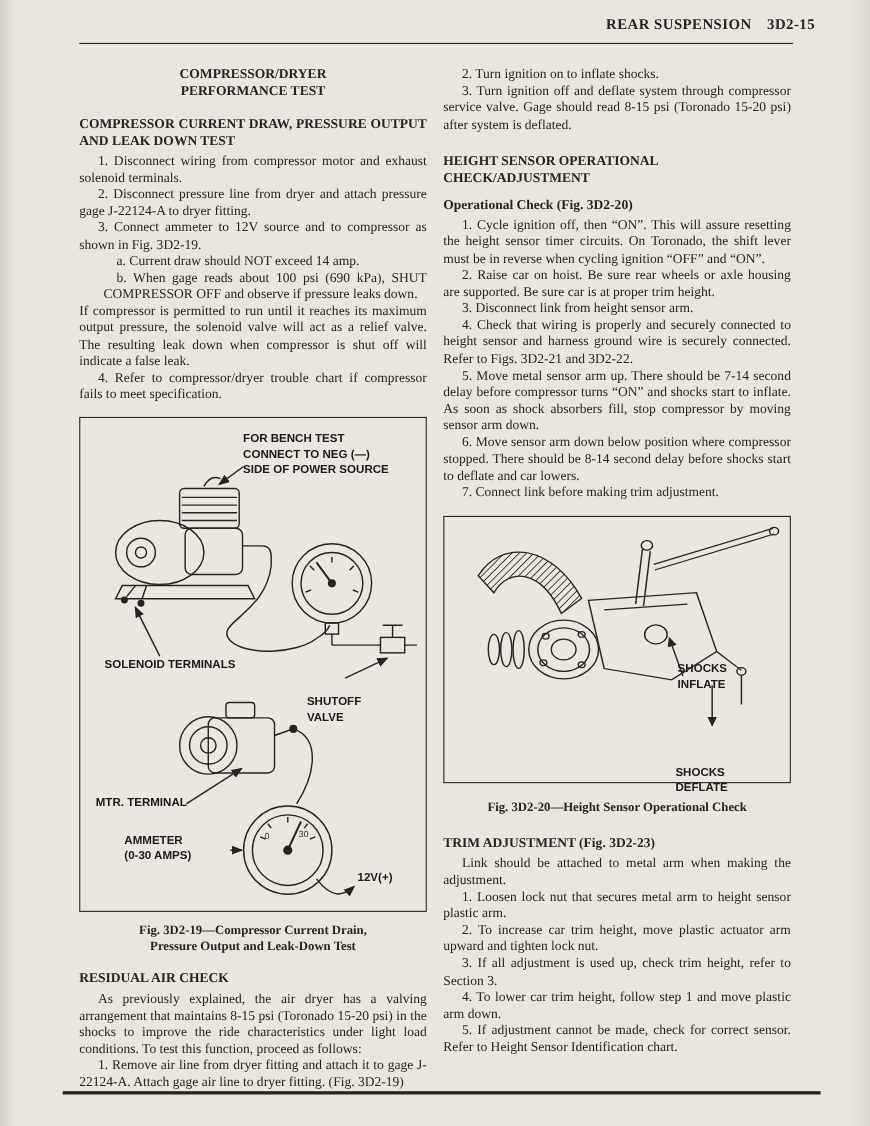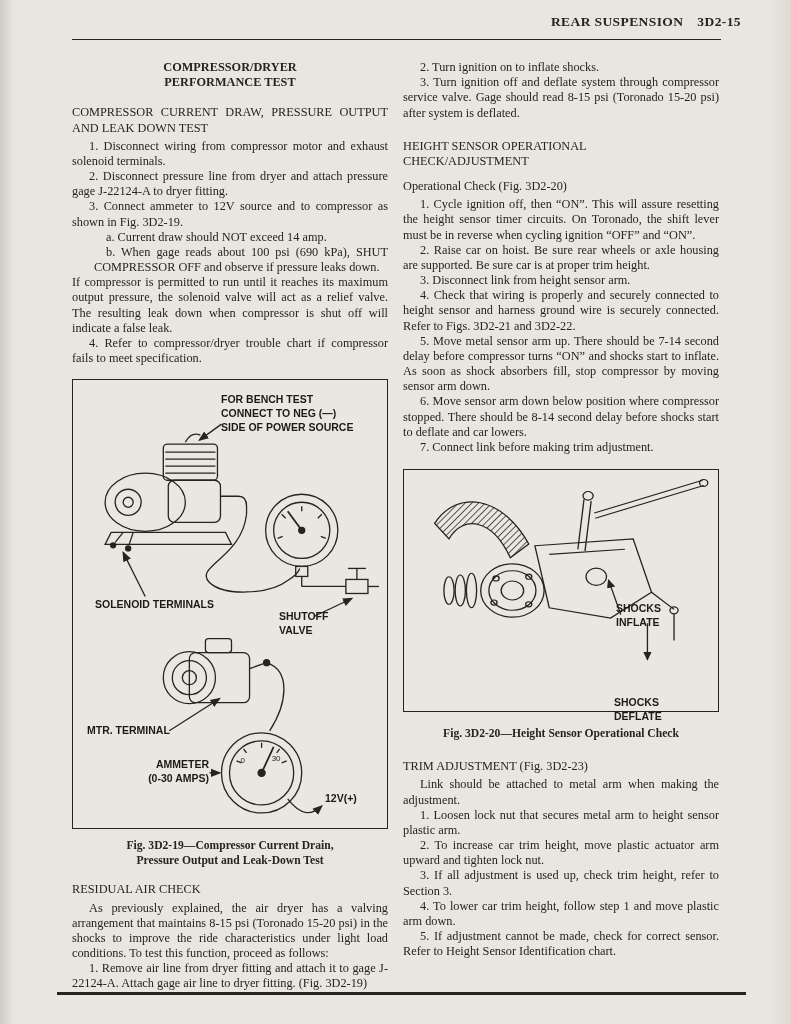--- a/index.html
+++ b/index.html
@@ -13,21 +13,21 @@
   .page { position:absolute; inset:0; padding:14px 50px 0 72px; }
   .hdr { text-align:right; font-weight:bold; font-size:13.5px; letter-spacing:.4px; }
   .hdr .pg { margin-left:14px; }
   .hdr-rule { border:none; border-top:1.6px solid #26241f; margin-top:9px; margin-right:20px; }
   .cols { display:flex; gap:15px; margin-top:20px; }
   .col { width:316px; font-size:12.3px; line-height:1.235; text-align:justify; }
   p.body { margin:0; }
   .ind { text-indent:17px; }
   .ind2 { padding-left:22px; text-indent:12px; }
   .center-title { text-align:center; font-weight:bold; white-space:pre-line; margin-bottom:15px; }
-  .sec-h { font-weight:normal; margin-bottom:3px; }
+  .sec-h { font-weight:bold; margin-bottom:3px; }
   .sec-h.pre { white-space:pre-line; }
   .figure-box { position:relative; border:1.7px solid #26241f; background:#eae7e0; margin-top:13px; }
   .fig19 { height:450px; }
   .fig20 { height:243px; }
   .figure-box svg { position:absolute; inset:0; width:100%; height:100%; }
   .fig-label {
     position:absolute; font-family:"Liberation Sans", sans-serif; font-weight:bold;
     font-size:10.5px; line-height:1.3; white-space:pre-line; color:#1b1a16; text-align:left;
   }
   .caption { text-align:center; font-weight:bold; font-size:11.6px; margin-top:9px; white-space:pre-line; line-height:1.3; } .mt10 { margin-top:10px; } .mt14 { margin-top:14px; } .mt18 { margin-top:18px; }
@@ -124,24 +124,24 @@
           </g>
           <g font-family="Liberation Sans, sans-serif" font-size="8" fill="#26241f" stroke="none">
             <text x="167" y="382">0</text>
             <text x="198" y="380">30</text>
           </g>
         </svg>
         <div class="fig-label" style="left:148px; top:13px;">FOR BENCH TEST
 CONNECT TO NEG (—)
 SIDE OF POWER SOURCE</div>
         <div class="fig-label" style="left:22px; top:218px;">SOLENOID TERMINALS</div>
-        <div class="fig-label" style="left:206px; top:230px;">SHUTOFF
+        <div class="fig-label" style="left:206px; top:252px;">SHUTOFF
 VALVE</div>
         <div class="fig-label" style="left:14px; top:344px;">MTR. TERMINAL</div>
-        <div class="fig-label" style="left:40px; top:378px; width:96px; text-align:right;">AMMETER
+        <div class="fig-label" style="left:40px; top:378px; width:96px; text-align:left;">AMMETER
 (0-30 AMPS)</div>
         <div class="fig-label" style="left:252px; top:412px;">12V(+)</div>
       </div>
       <div class="caption">Fig. 3D2-19—Compressor Current Drain,
 Pressure Output and Leak-Down Test</div>
 
       <div class="sec-h mt14">RESIDUAL AIR CHECK</div>
       <p class="body ind">As previously explained, the air dryer has a valving arrangement that maintains 8-15 psi (Toronado 15-20 psi) in the shocks to improve the ride characteristics under light load conditions. To test this function, proceed as follows:</p>
       <p class="body ind">1. Remove air line from dryer fitting and attach it to gage J-22124-A. Attach gage air line to dryer fitting. (Fig. 3D2-19)</p>
     </div>

